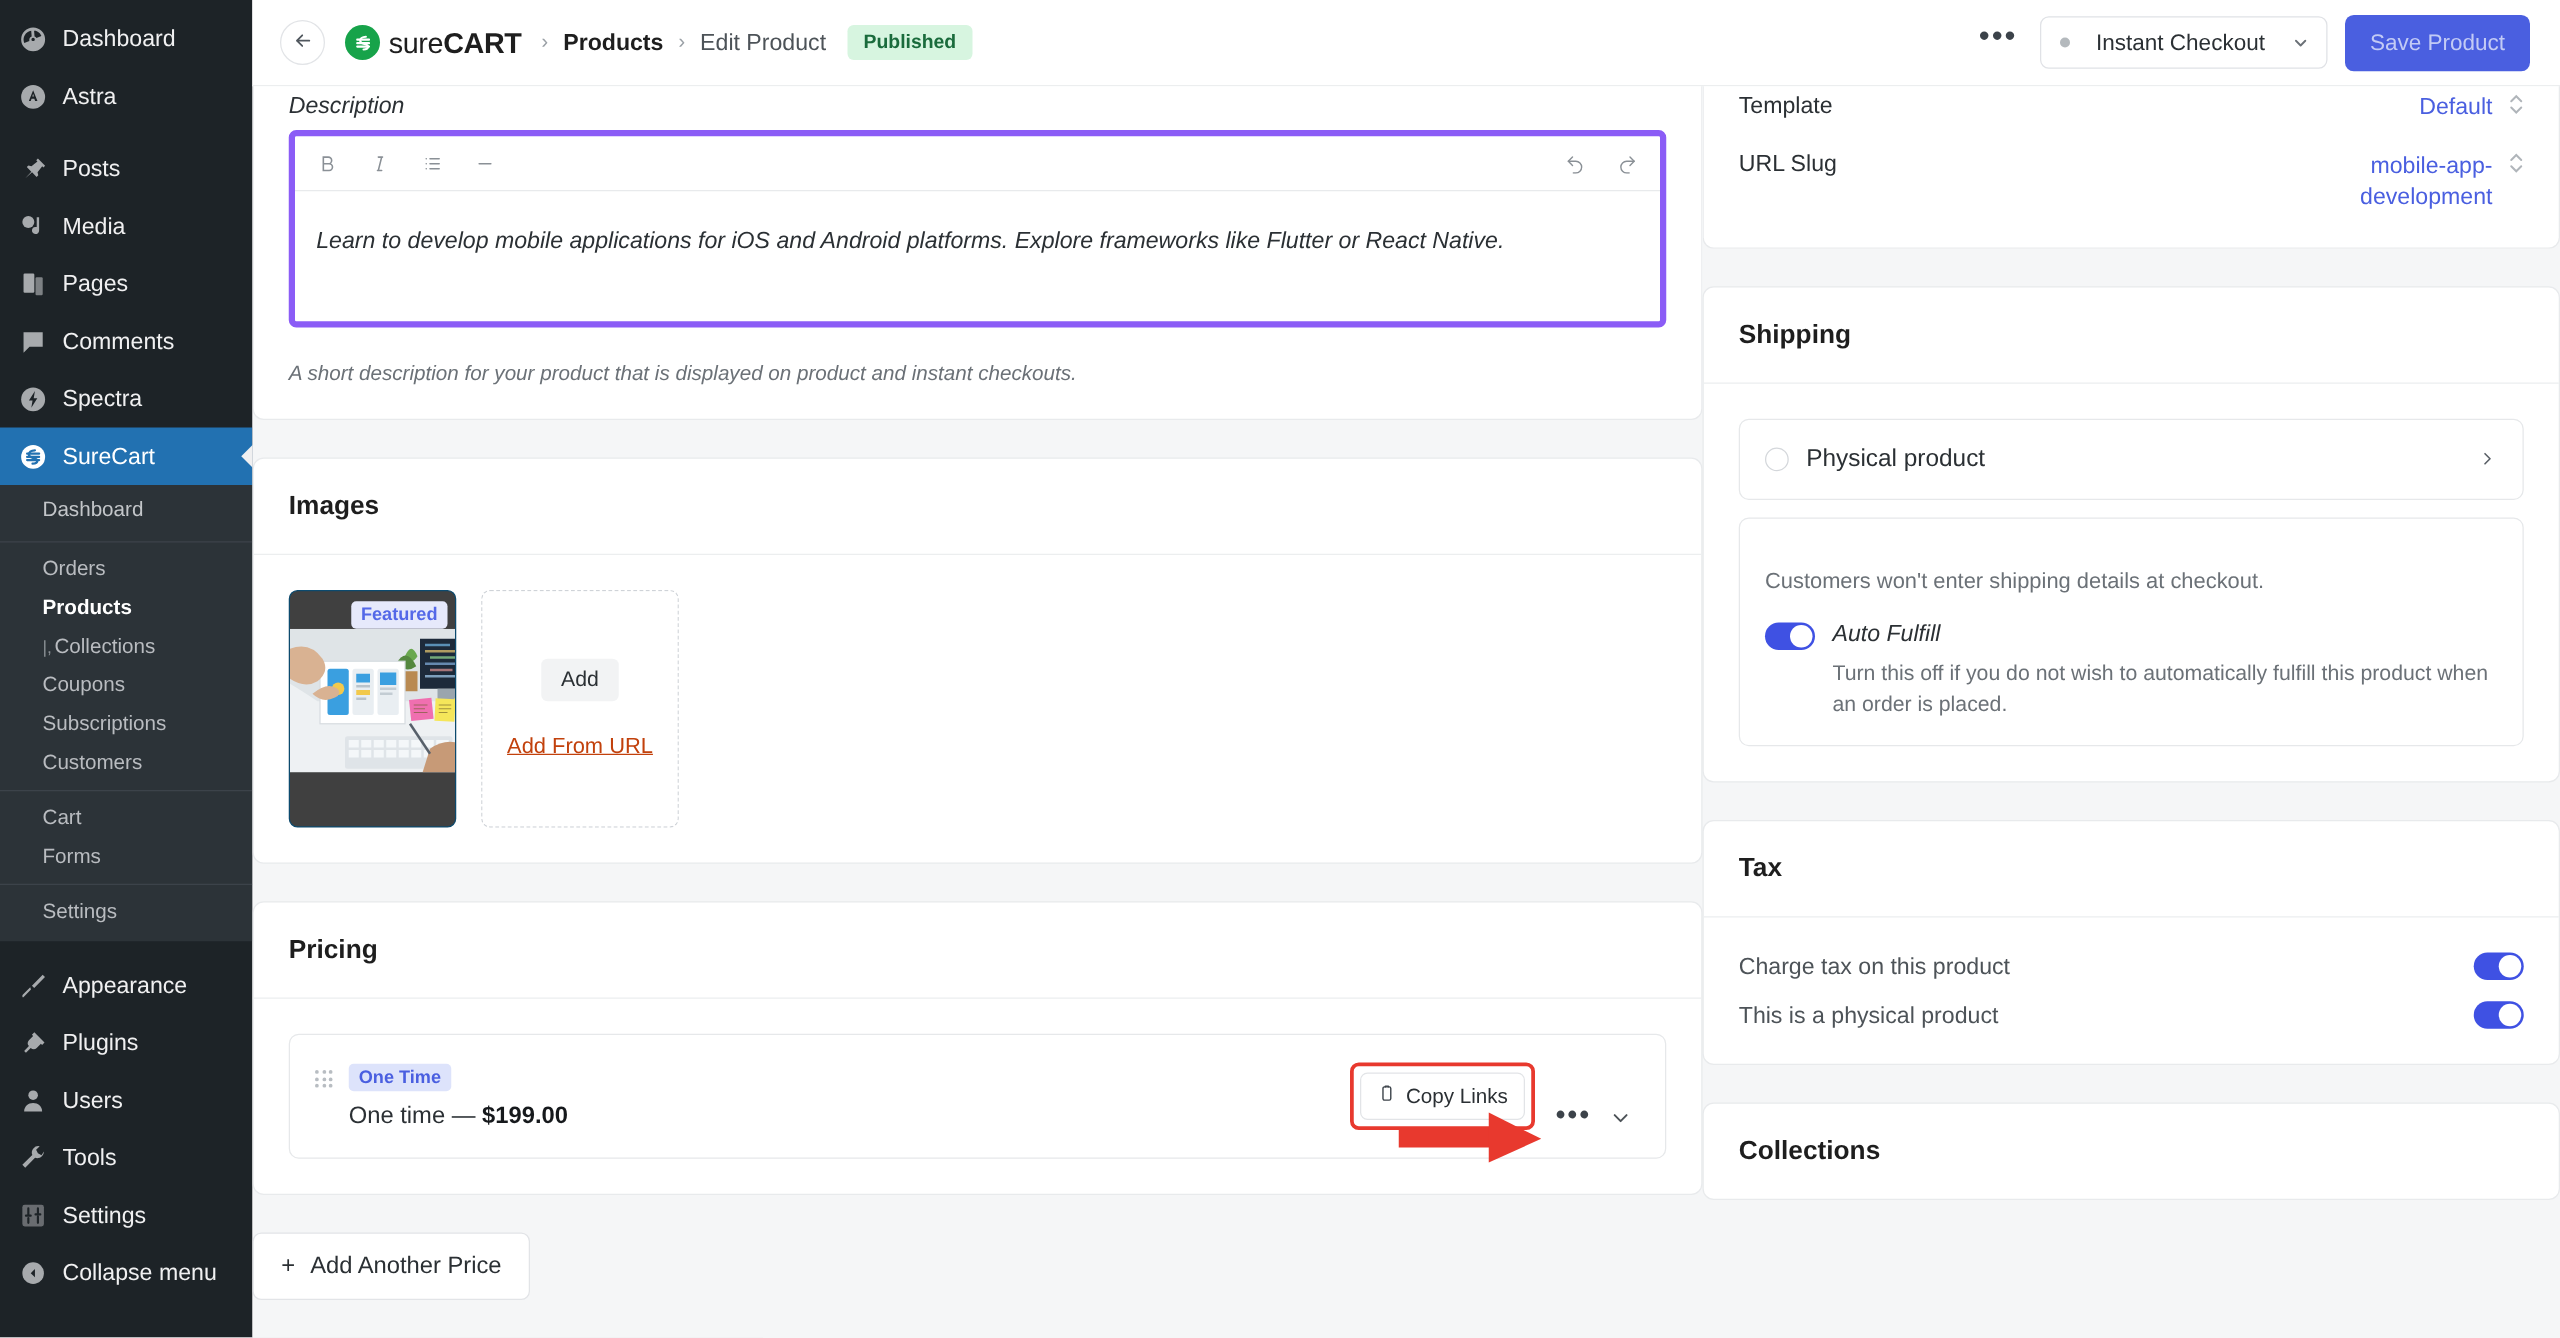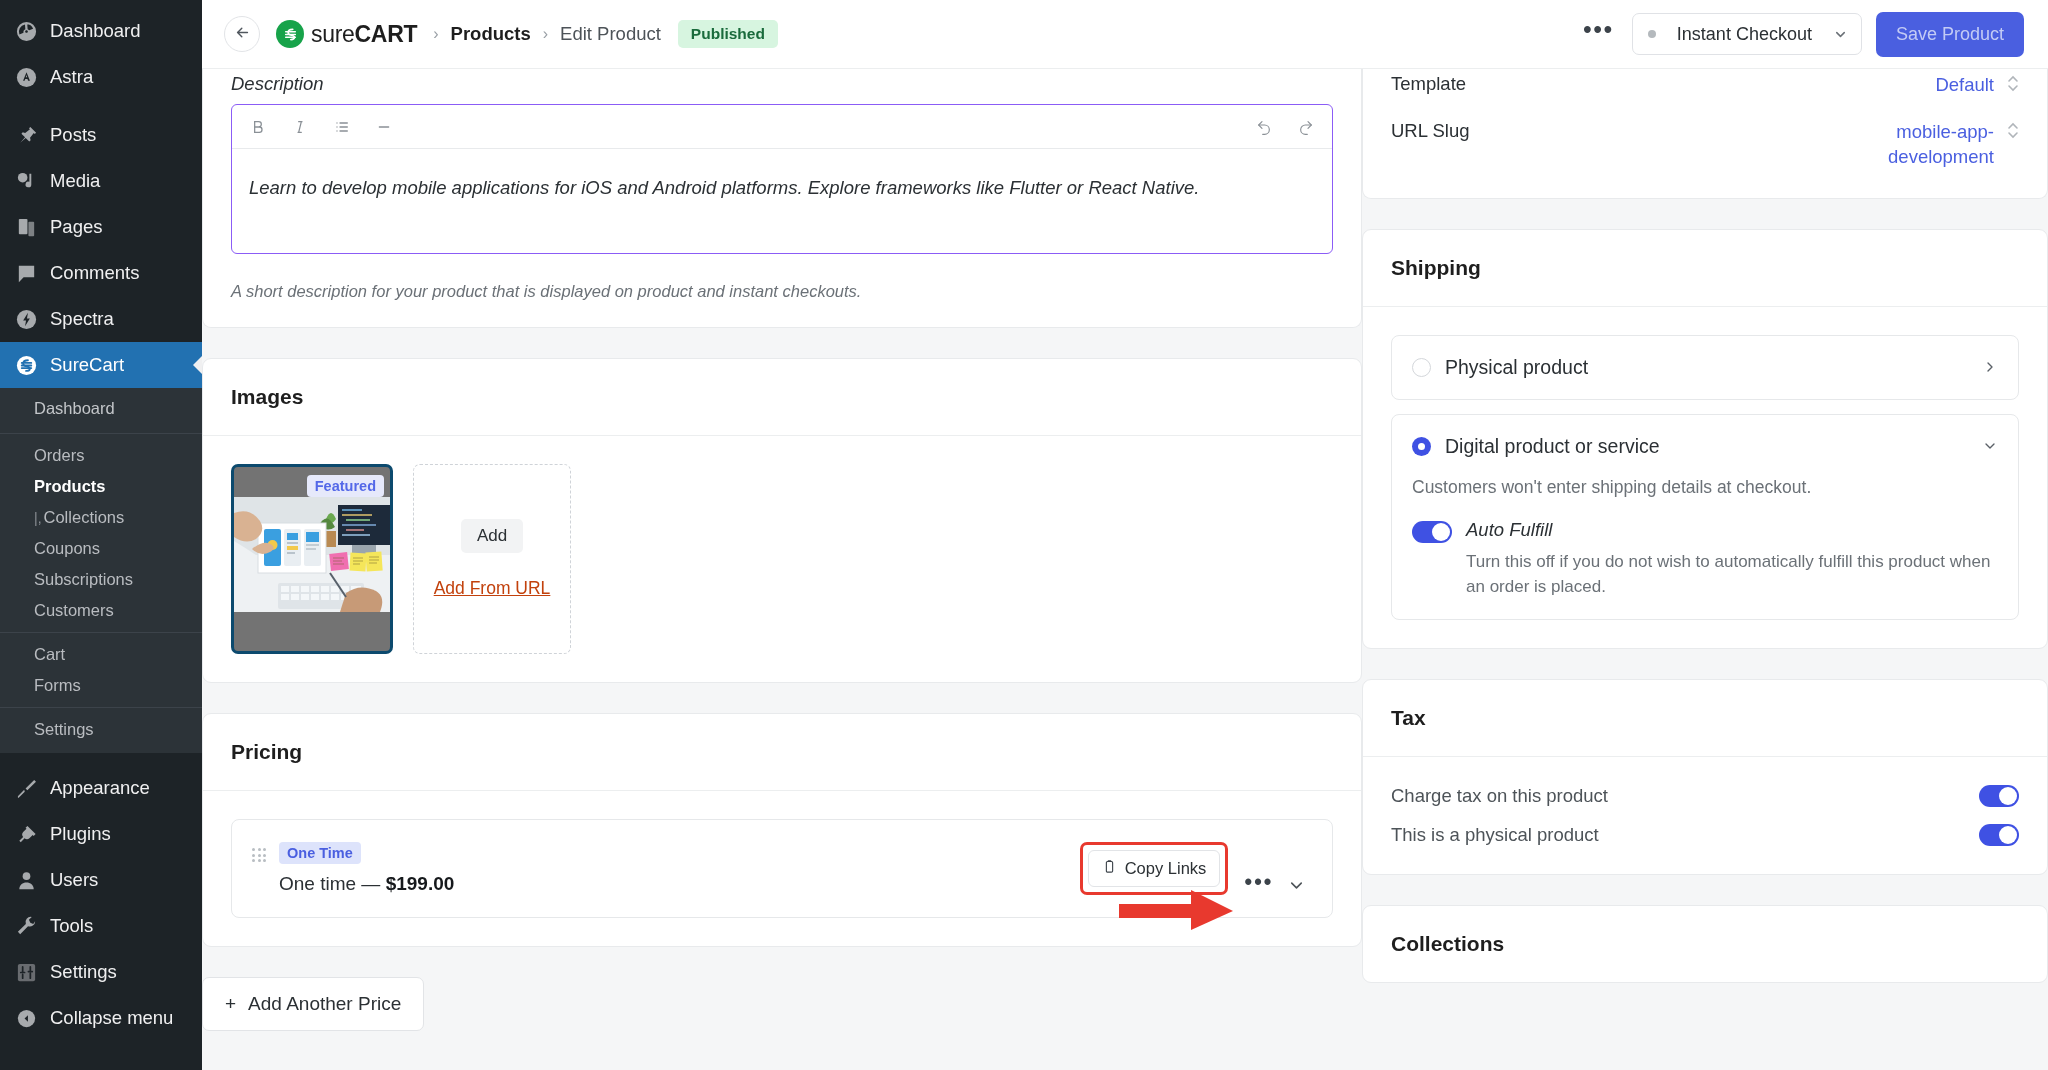--- a/index.html
+++ b/index.html
@@ -151,21 +151,21 @@
   .card-hd {
     padding: 26px 28px;
     font-size: 21px; font-weight: 700; color: #1e1e1e;
     border-bottom: 1px solid #eceeef;
   }
   .card-hd.noline { border-bottom: none; }
   .card-body { padding: 28px; }
 
   .field-label { font-size: 18.5px; color: #2b3034; margin-bottom: 9px; }
   .editor {
-    border: 1px solid #8b5cf6; border-radius: 6px; overflow: hidden;
+    border: 5px solid #8b5cf6; border-radius: 6px; overflow: hidden;
   }
   .editor-tb {
     display: flex; align-items: center;
     height: 44px; padding: 0 18px;
     border-bottom: 1px solid #e8eaec;
     gap: 26px;
     color: #8a9096;
   }
   .tb-ico { font-size: 17px; display: flex; align-items: center; }
   .tb-ico svg { width: 16px; height: 16px; }
@@ -174,25 +174,25 @@
     padding: 24px 17px 30px;
     font-size: 18.5px; color: #2b3034; line-height: 1.58;
     min-height: 104px;
   }
   .help {
     font-size: 16.5px; color: #6b7177; margin-top: 28px;
   }
 
   .img-row { display: flex; gap: 20px; }
   .thumb {
-    width: 162px; height: 190px;
+    width: 134px; height: 190px;
     border-radius: 7px; overflow: hidden;
-    background: #737373;
+    background: #404040;
     position: relative;
-    border: 3px solid #0c4a6e;
+    border: 1px solid #0c4a6e;
   }
   .thumb-badge {
     position: absolute; top: 8px; right: 6px;
     background: #e6e9fb; color: #5468e8;
     font-size: 14.5px; font-weight: 600;
     border-radius: 4px; padding: 3px 8px;
     z-index: 3;
   }
   .photo { position: absolute; left:0; top: 30px; width: 158px; height: 115px; overflow: hidden; }
   .add-box {
@@ -744,31 +744,20 @@
                 <span class="opt-title">Physical product</span>
                 <span class="opt-arrow">
                     <svg viewBox="0 0 24 24" fill="none" stroke="currentColor" stroke-width="2" stroke-linecap="round" stroke-linejoin="round">
                       <path d="M9 6l6 6-6 6"></path>
                     </svg>
                   </span>
               </div>
             </div>
 
             <div class="opt-card" style="margin-bottom:0;">
-              <div class="opt-head">
-                <span class="radio-s">
-                    <i></i>
-                  </span>
-                <span class="opt-title">Digital product or service</span>
-                <span class="opt-arrow">
-                    <svg viewBox="0 0 24 24" fill="none" stroke="currentColor" stroke-width="2" stroke-linecap="round" stroke-linejoin="round">
-                      <path d="M6 9l6 6 6-6"></path>
-                    </svg>
-                  </span>
-              </div>
               <div class="opt-desc">Customers won't enter shipping details at checkout.</div>
               <div class="toggle-row">
                 <span class="toggle">
                     <i></i>
                   </span>
                 <div>
                   <div class="tog-title">Auto Fulfill</div>
                   <div class="tog-desc">Turn this off if you do not wish to automatically fulfill this product when an order is placed.</div>
                 </div>
               </div>

